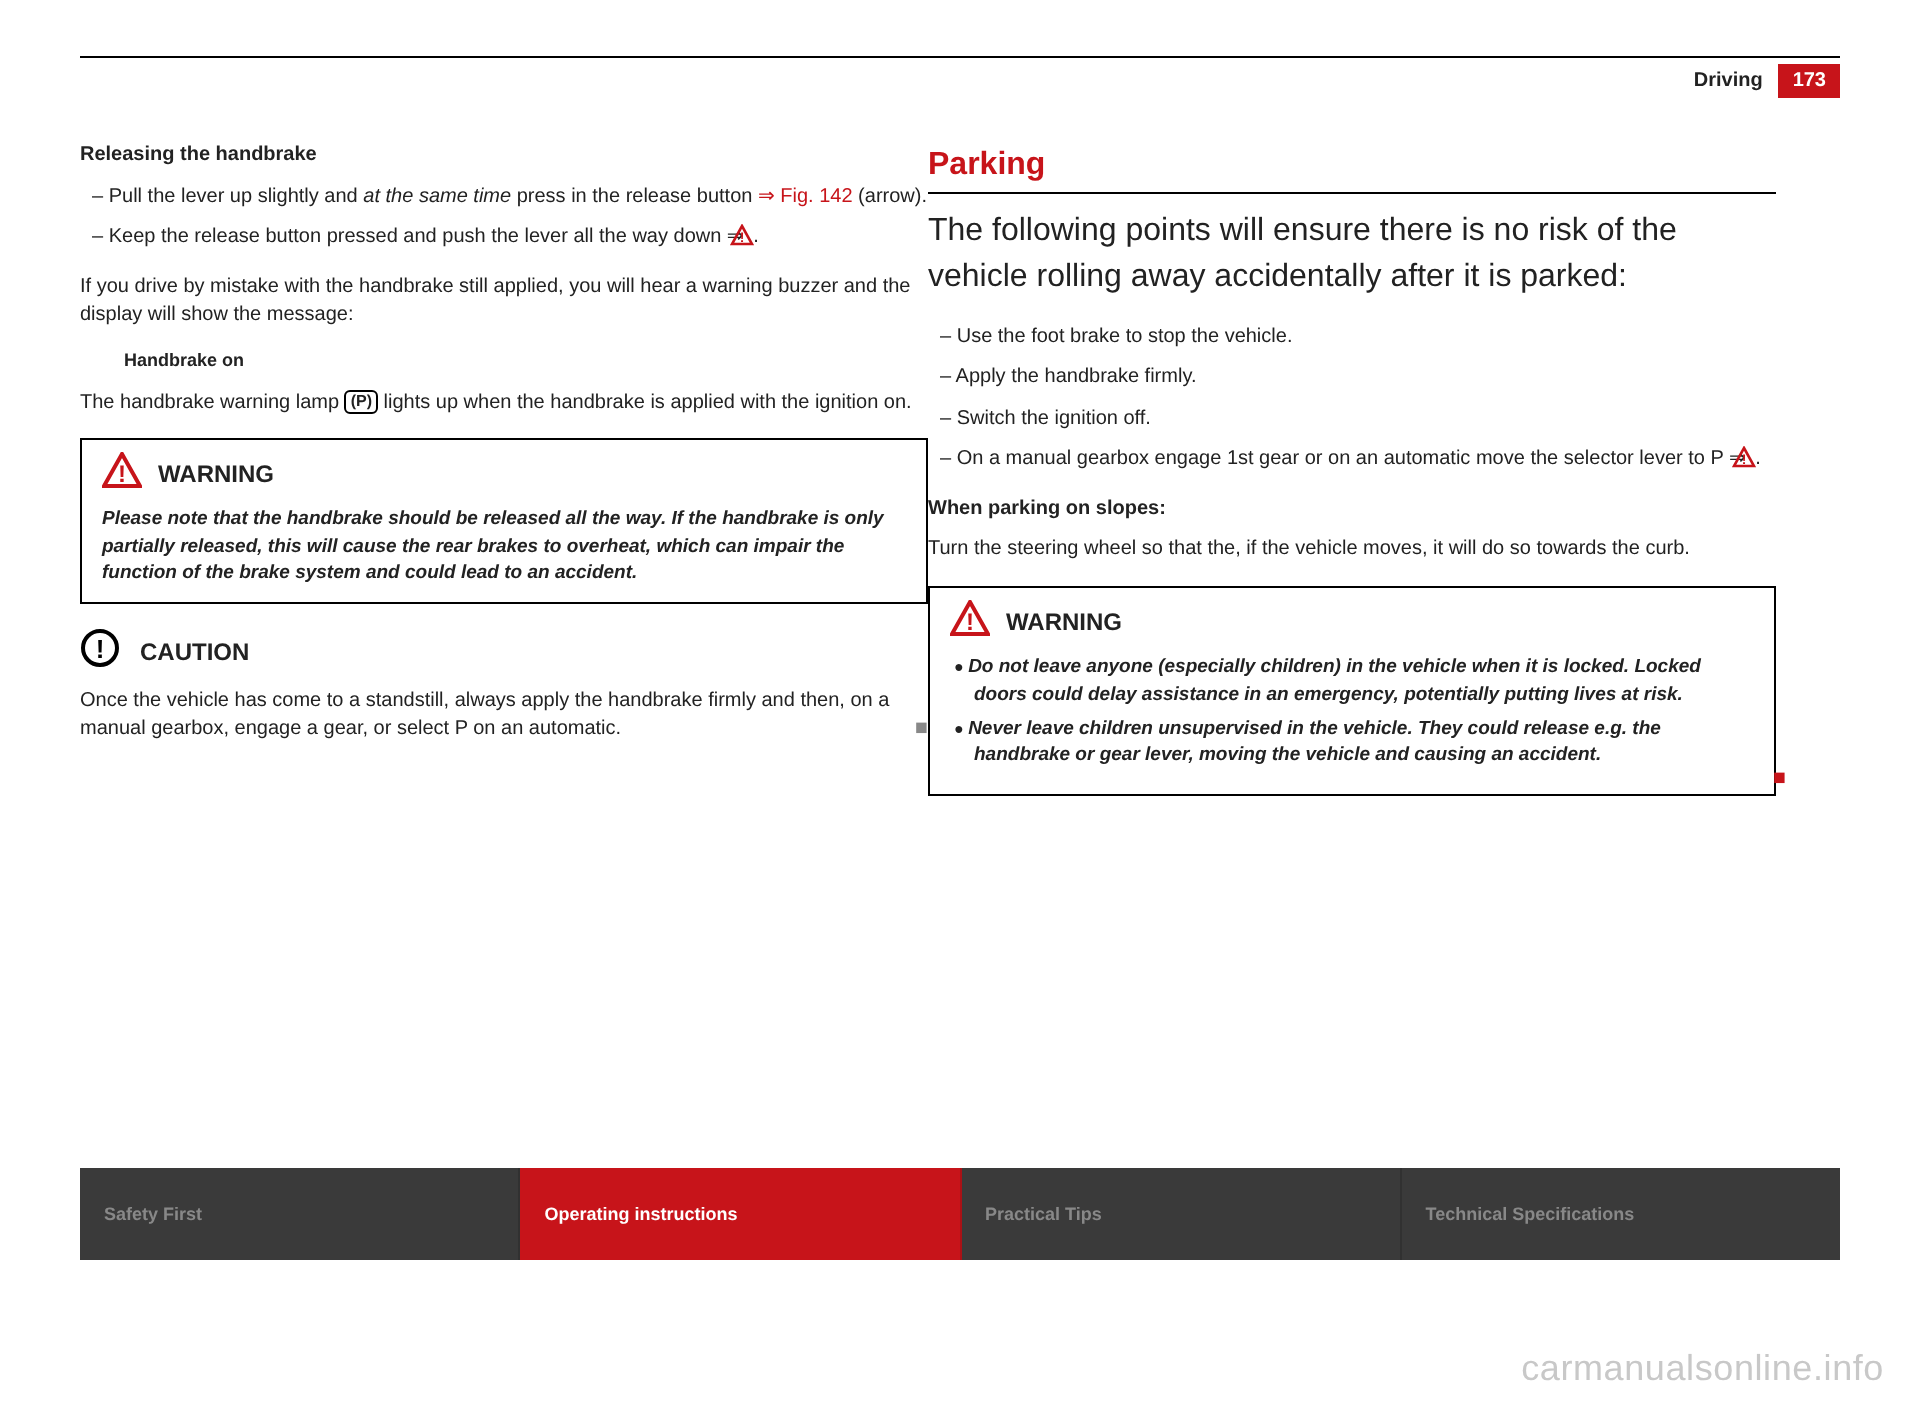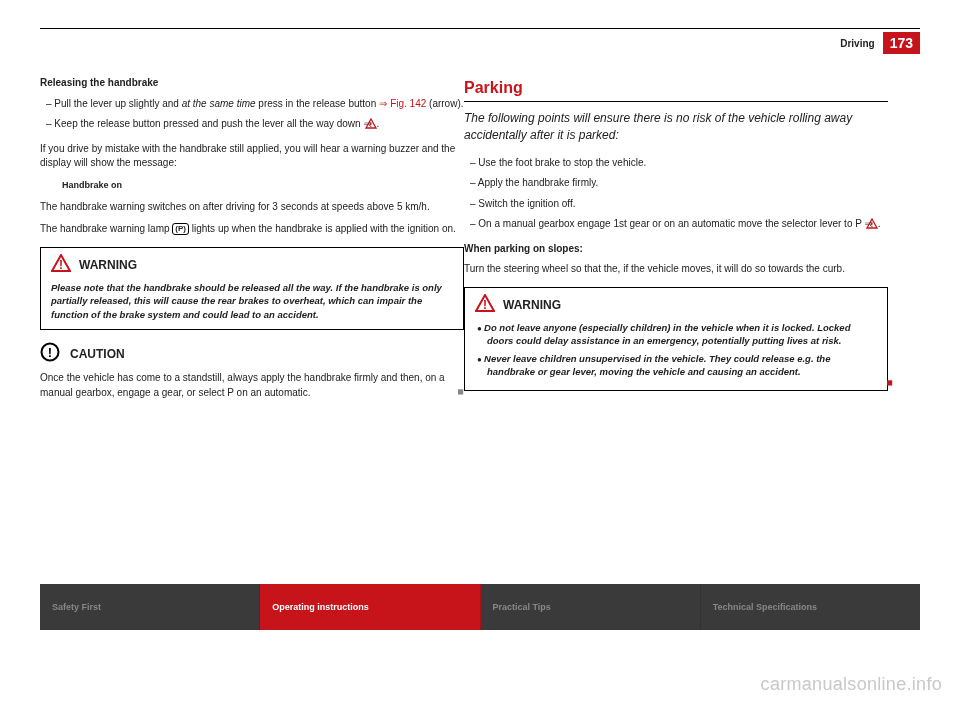--- a/index.html
+++ b/index.html
@@ -28,21 +28,21 @@
     margin-bottom: 22px;
   }
   .header .section-title {
     font-size: 10px;
     font-weight: bold;
     margin-right: 8px;
   }
   .header .page-num {
     background: #c7141a;
     color: #fff;
-    font-size: 14px;
+    font-size: 10px;
     font-weight: bold;
     padding: 3px 7px;
   }
   .cols {
     display: flex;
   }
   .col {
     width: 424px;
     font-size: 10px;
     line-height: 1.45;
@@ -110,22 +110,21 @@
   .end-sq-red { color: #c7141a; font-size: 8px; float: right; }
   .h2-red {
     color: #c7141a;
     font-weight: bold;
     font-size: 16px;
     border-bottom: 1px solid #000;
     padding-bottom: 2px;
     margin-bottom: 8px;
   }
   .intro-it {
-    font-style: italic;
-    font-size: 12px;
+    font-size: 16px;
     line-height: 1.4;
     margin-bottom: 12px;
   }
   .italic { font-style: italic; }
   .p-sym {
     display: inline-block;
     border: 1px solid #000;
     border-radius: 3px;
     font-size: 8px;
     line-height: 1;
@@ -185,21 +184,20 @@
         <li>
           <span>Keep the release button pressed and push the lever all the way down ⇒ </span><span class="warn-tri"><svg width="12" height="11">
                 <polygon points="6,1 11,10 1,10" fill="none" stroke="#c7141a" stroke-width="1.3"></polygon>
                 <text x="6" y="9" font-size="7" text-anchor="middle" fill="#c7141a" font-weight="bold">!</text>
               </svg></span><span>.</span>
         </li>
       </ul>
 
       <div class="para">If you drive by mistake with the handbrake still applied, you will hear a warning buzzer and the display will show the message:</div>
       <div class="msg-indent">Handbrake on</div>
-      <div class="para">The handbrake warning switches on after driving for 3 seconds at speeds above 5 km/h.</div>
       <div class="para">
         <span>The handbrake warning lamp </span><span class="p-sym">(P)</span><span> lights up when the handbrake is applied with the ignition on.</span>
       </div>
 
       <div class="callout">
         <div class="callout-head">
           <span><svg width="20" height="18">
                 <polygon points="10,1 19,17 1,17" fill="none" stroke="#c7141a" stroke-width="2"></polygon>
                 <text x="10" y="15" font-size="12" text-anchor="middle" fill="#c7141a" font-weight="bold">!</text>
               </svg></span>

